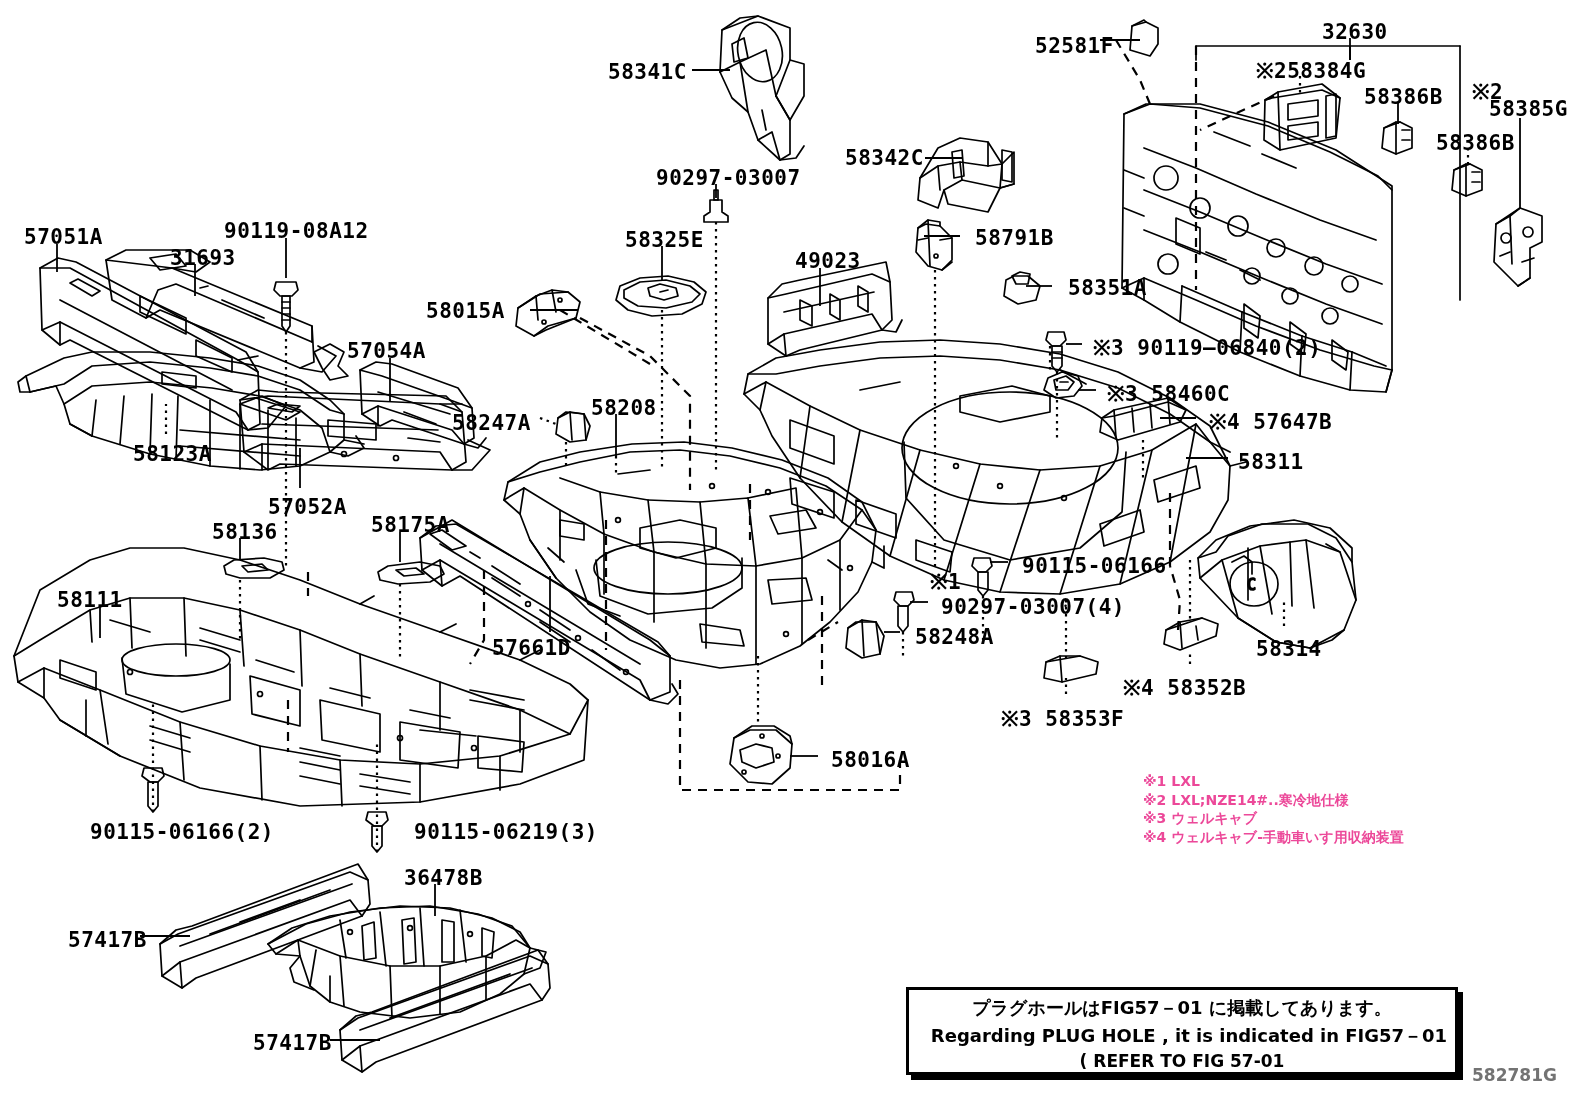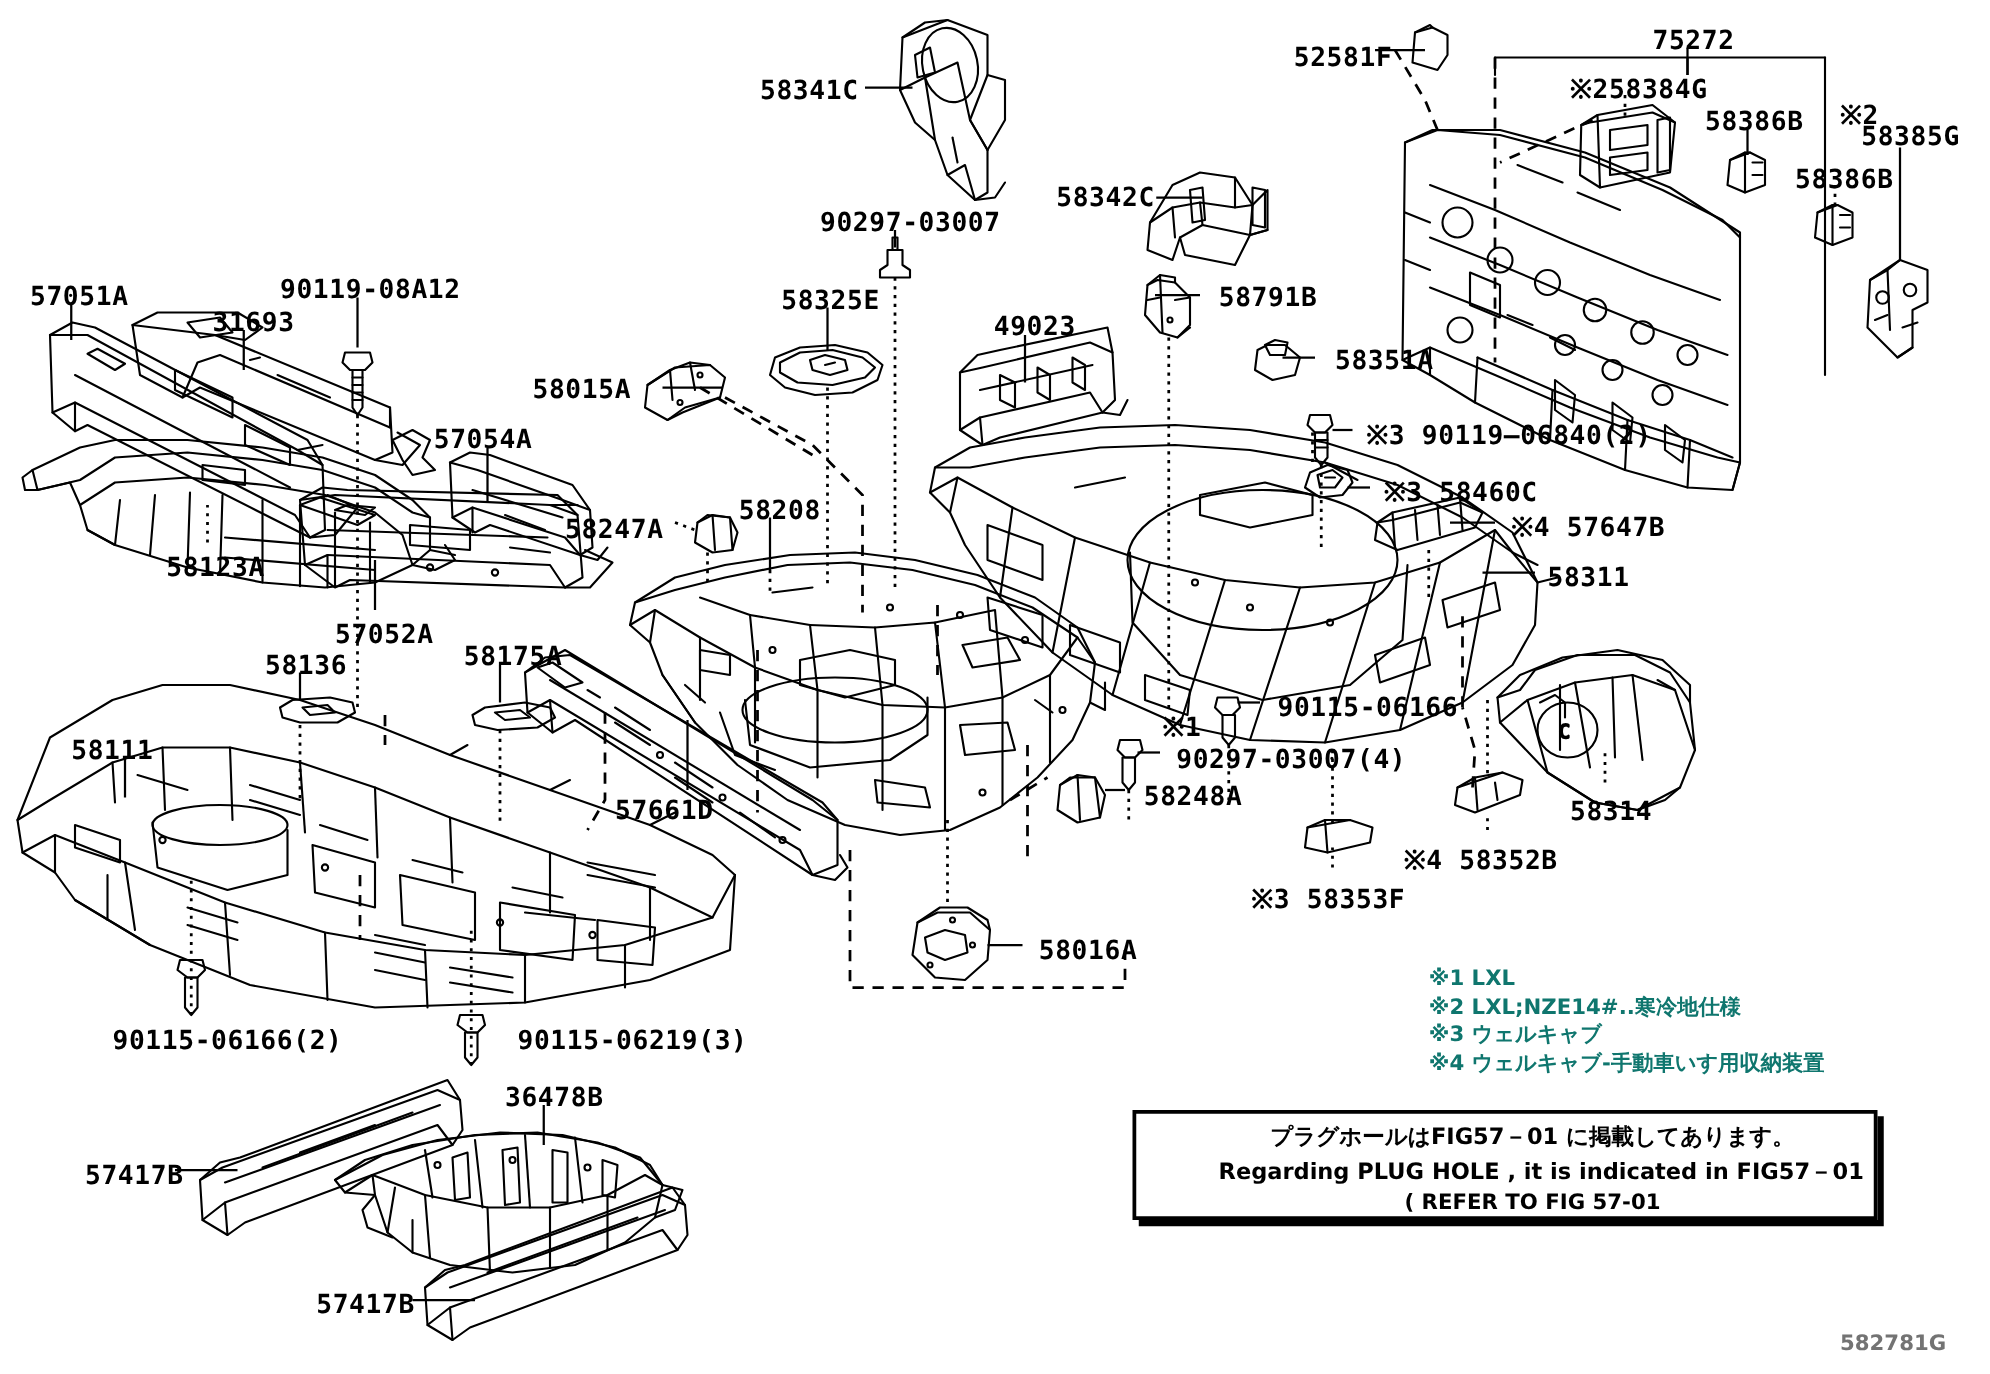--- a/index.html
+++ b/index.html
@@ -9,21 +9,21 @@
   #art{position:absolute;left:0;top:0;width:1592px;height:1099px;}
   .lbl{position:absolute;font-family:"DejaVu Sans Mono","Liberation Mono",monospace;
        font-weight:bold;font-size:21px;letter-spacing:0.5px;white-space:nowrap;color:#000;
        line-height:1;}
   .note-box{position:absolute;border:3px solid #000;background:#fff;
             box-shadow:5px 5px 0 #000;}
   .note-box .ln{font-family:"DejaVu Sans","Liberation Sans",sans-serif;
        font-weight:bold;text-align:center;white-space:nowrap;color:#000;}
   .legend{position:absolute;}
   .legend .ln{font-family:"DejaVu Sans","Liberation Sans",sans-serif;
-       font-size:17px;font-weight:bold;white-space:nowrap;line-height:1.33;color:#0f766e;}
+       font-size:14px;font-weight:bold;white-space:nowrap;line-height:1.33;color:#ec4899;}
   .fignum{position:absolute;font-family:"DejaVu Sans","Liberation Sans",sans-serif;
        font-weight:bold;font-size:17px;color:#737373;}
 </style>
 </head>
 <body>
 
 <div id="sheet">
 
   <svg id="art" viewBox="0 0 1592 1099">
     <defs>
@@ -684,38 +684,38 @@
   <div class="lbl" style="left:930px;top:572px">※1</div>
   <div class="lbl" style="left:1022px;top:556px">90115-06166</div>
   <div class="lbl" style="left:1093px;top:338px">※3 90119–06840(2)</div>
   <div class="lbl" style="left:1107px;top:384px">※3 58460C</div>
   <div class="lbl" style="left:1209px;top:412px">※4 57647B</div>
   <div class="lbl" style="left:1238px;top:452px">58311</div>
   <div class="lbl" style="left:1001px;top:709px">※3 58353F</div>
   <div class="lbl" style="left:1123px;top:678px">※4 58352B</div>
   <div class="lbl" style="left:1256px;top:639px">58314</div>
   <div class="lbl" style="left:1035px;top:36px">52581F</div>
-  <div class="lbl" style="left:1322px;top:22px">75272</div>
+  <div class="lbl" style="left:1322px;top:22px">32630</div>
   <div class="lbl" style="left:1256px;top:61px">※258384G</div>
   <div class="lbl" style="left:1364px;top:87px">58386B</div>
   <div class="lbl" style="left:1472px;top:82px">※2</div>
   <div class="lbl" style="left:1489px;top:99px">58385G</div>
   <div class="lbl" style="left:1436px;top:133px">58386B</div>
   <div class="lbl" style="left:404px;top:868px">36478B</div>
   <div class="lbl" style="left:68px;top:930px">57417B</div>
   <div class="lbl" style="left:253px;top:1033px">57417B</div>
 
   <div class="legend" style="left:1143px;top:772px">
     <div class="ln">※1 LXL</div>
     <div class="ln">※2 LXL;NZE14#..寒冷地仕様</div>
     <div class="ln">※3 ウェルキャブ</div>
     <div class="ln">※4 ウェルキャブ-手動車いす用収納装置</div>
   </div>
 
-  <div class="note-box" style="left:906px;top:888px;width:546px;height:82px;padding-left:44px;">
+  <div class="note-box" style="left:906px;top:987px;width:546px;height:82px;">
     <div class="ln" style="font-size:18px;margin-top:6px;">プラグホールはFIG57－01 に掲載してあります。</div>
     <div class="ln" style="font-size:18px;margin-top:4px;margin-left:14px;">Regarding  PLUG  HOLE , it  is  indicated  in  FIG57－01</div>
     <div class="ln" style="font-size:17px;margin-top:3px;">( REFER TO FIG 57-01</div>
   </div>
 
   <div class="fignum" style="left:1472px;top:1065px">582781G</div>
 
 </div>
 
 </body></html>

